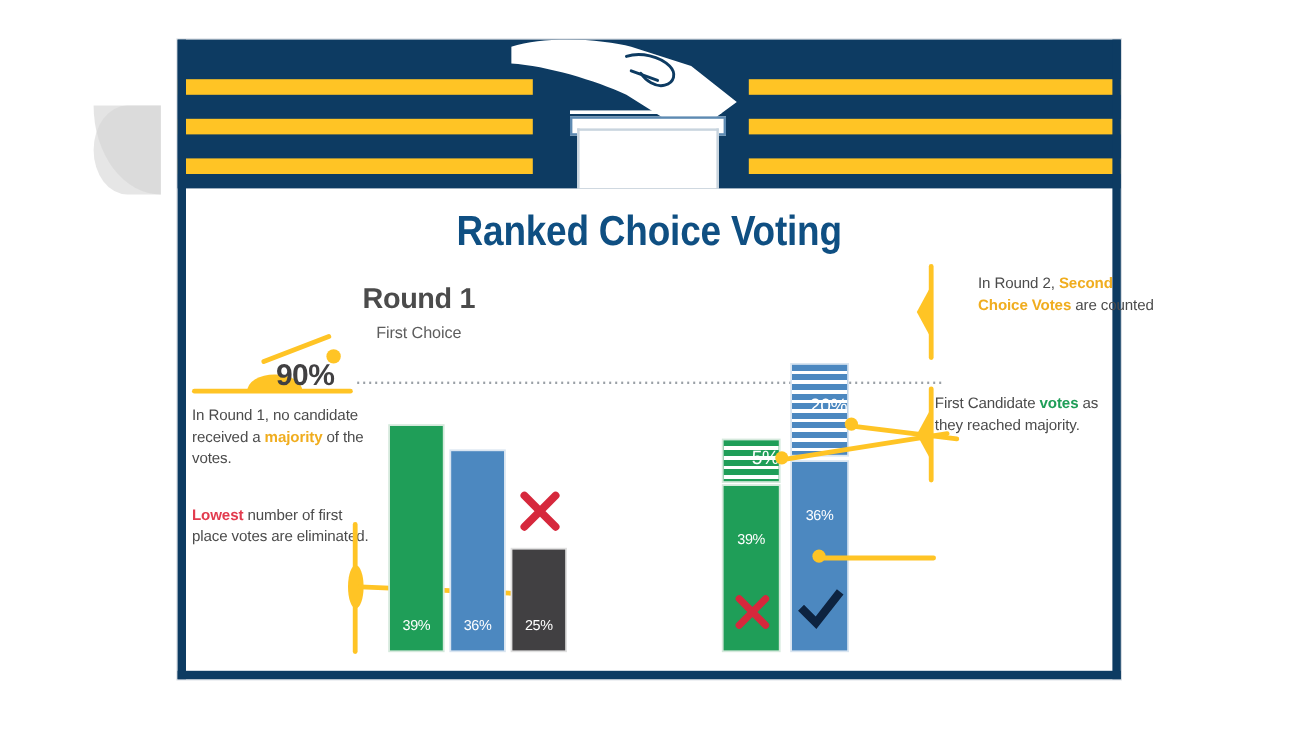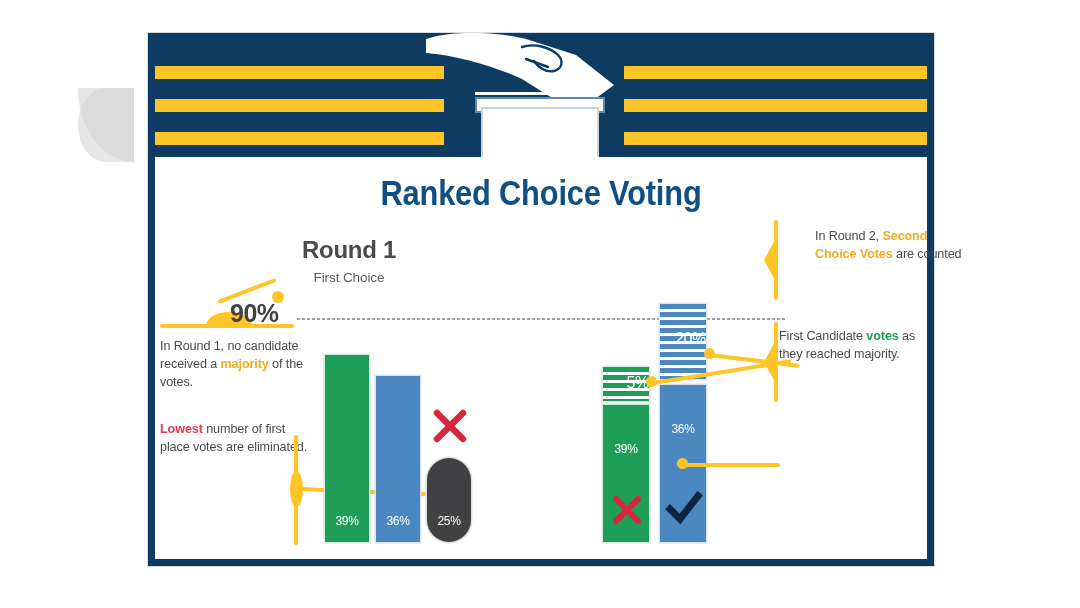--- a/index.html
+++ b/index.html
@@ -213,21 +213,21 @@
     </div>
 
     <div class="bar" style="left:177px;top:322px;width:44px;height:187px;background:#1f9e58;box-shadow:0 0 0 1.5px #d5e9dc;">
       <div class="bar-lbl" style="bottom:14px;">39%</div>
     </div>
 
     <div class="bar" style="left:228px;top:343px;width:44px;height:166px;background:#4c88c0;box-shadow:0 0 0 1.5px #d9e5f1;">
       <div class="bar-lbl" style="bottom:14px;">36%</div>
     </div>
 
-    <div class="bar" style="left:279px;top:425px;width:44px;height:84px;background:#414042;box-shadow:0 0 0 1.5px #e0e0e0;border-radius:22px;">
+    <div class="bar" style="left:279px;top:425px;width:44px;height:84px;background:#414042;box-shadow:0 0 0 1.5px #e0e0e0;">
       <div class="bar-lbl" style="bottom:14px;">25%</div>
     </div>
 
     <svg class="mark" style="left:283px;top:374px;width:38px;height:38px;">
       <path d="M6 6 L32 32 M32 6 L6 32" stroke="#d6283c" stroke-width="6.5" stroke-linecap="round"></path>
     </svg>
 
     <div class="stripe-seg" style="left:455px;top:334px;width:46px;height:34px;background:#1f9e58;box-shadow:0 0 0 1.5px #d5e9dc;">
       <div class="lines"></div>
       <div class="seg-lbl" style="top:7px;">5%</div>

